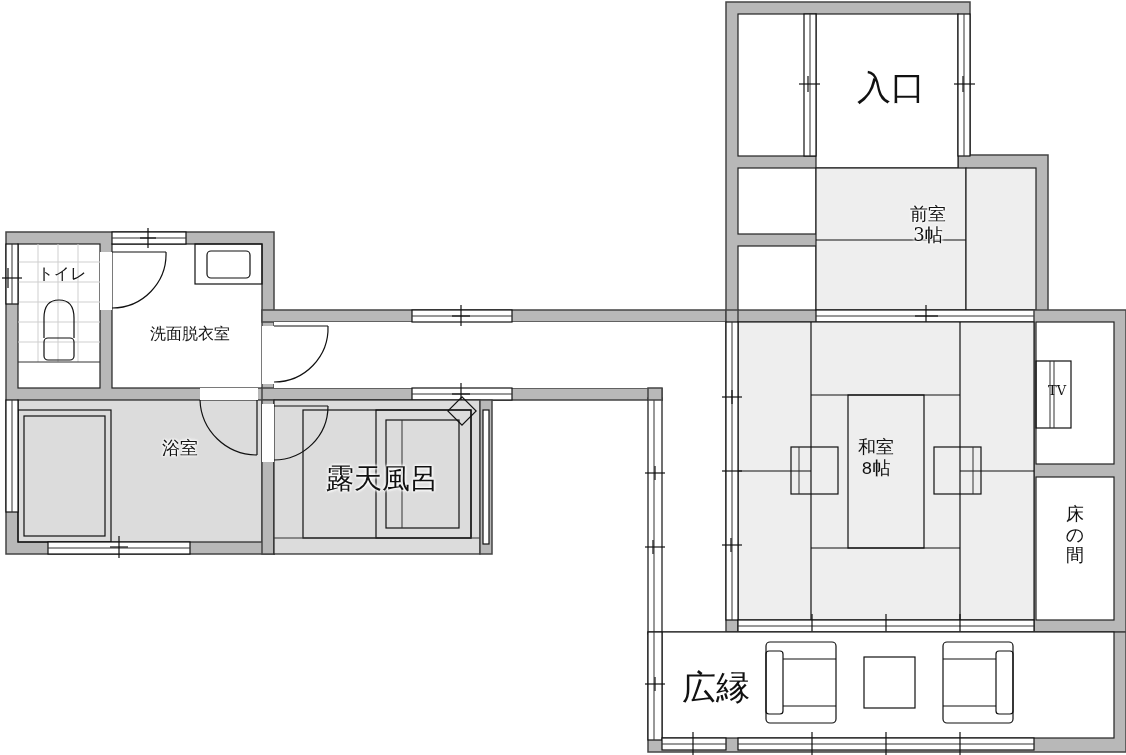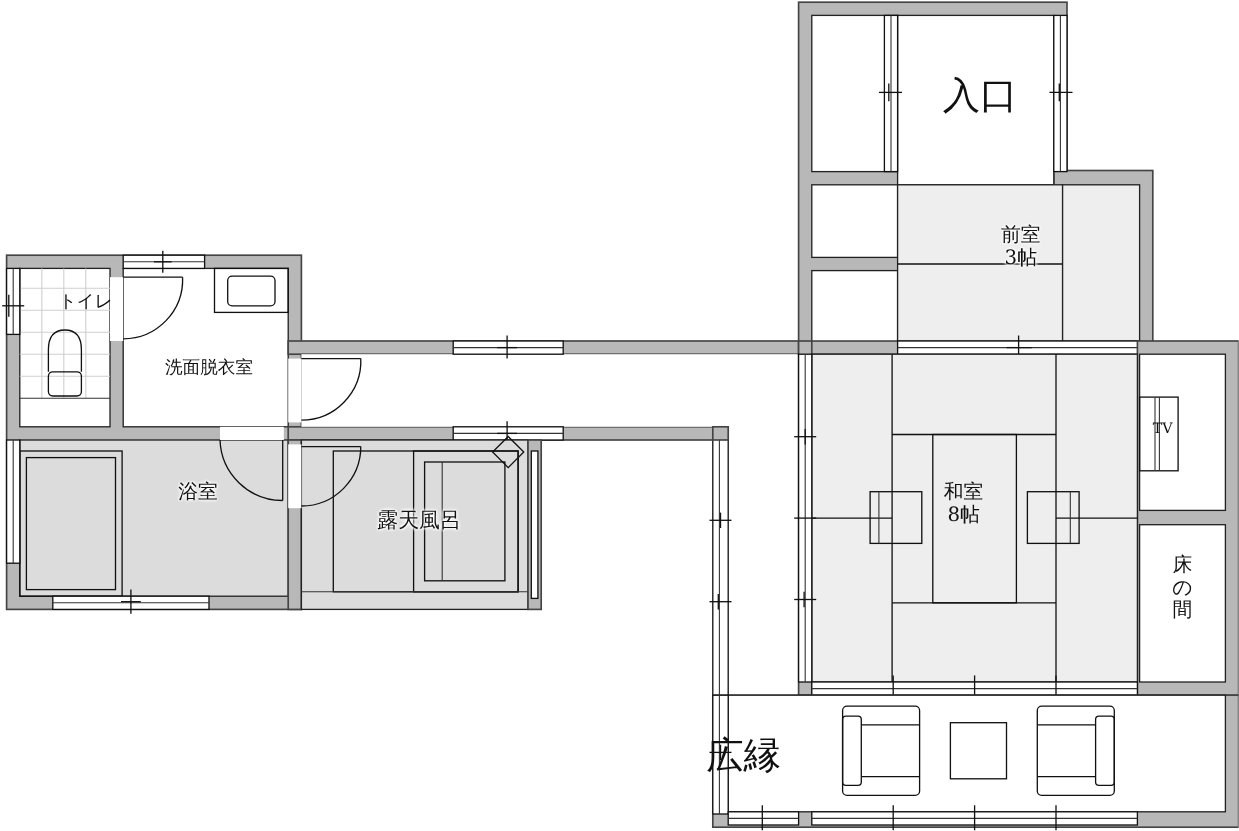--- a/index.html
+++ b/index.html
@@ -228,26 +228,26 @@
     <rect class="line" x="864" y="657" width="51" height="51" fill="#fff"></rect>
     <g>
       <rect class="line" x="943" y="642" width="70" height="81" rx="4" fill="#fff"></rect>
       <rect class="line" x="996" y="651" width="17" height="63" rx="3" fill="#fff"></rect>
       <line class="line" x1="943" y1="659" x2="996" y2="659"></line>
       <line class="line" x1="943" y1="706" x2="996" y2="706"></line>
     </g>
   </g>
 </svg>
 
-<div class="label lbl-small" style="left:30px;top:265px;width:64px;margin-left:16px;">トイレ</div>
+<div class="label lbl-small" style="left:30px;top:265px;width:64px;">トイレ</div>
 <div class="label lbl-small" style="left:128px;top:325px;width:124px;text-align:center;">洗面脱衣室</div>
 <div class="label lbl-med halo" style="left:140px;top:438px;width:80px;">浴室</div>
-<div class="label lbl-med halo" style="left:326px;top:463px;width:110px;font-size:19px;">露天風呂</div>
+<div class="label lbl-med halo" style="left:326px;top:463px;width:110px;font-size:28px;">露天風呂</div>
 <div class="label lbl-big" style="left:846px;top:68px;width:90px;">入口</div>
 <div class="label lbl-med halo" style="left:888px;top:204px;width:80px;">前室
 3帖</div>
-<div class="label lbl-med" style="left:848px;top:438px;width:56px;">和室
+<div class="label lbl-med" style="left:848px;top:438px;width:56px;font-family:Liberation Mono, monospace;">和室
 8帖</div>
 <div class="label lbl-small" style="left:1036px;top:384px;width:42px;font-family:'DejaVu Serif','Liberation Serif',serif;font-size:13px;">TV</div>
 <div class="label lbl-med" style="left:1050px;top:504px;width:50px;">床
 の
 間</div>
-<div class="label lbl-big" style="left:636px;top:668px;width:80px;">広縁</div>
+<div class="label lbl-big" style="left:676px;top:668px;width:80px;">広縁</div>
 
 </body></html>

